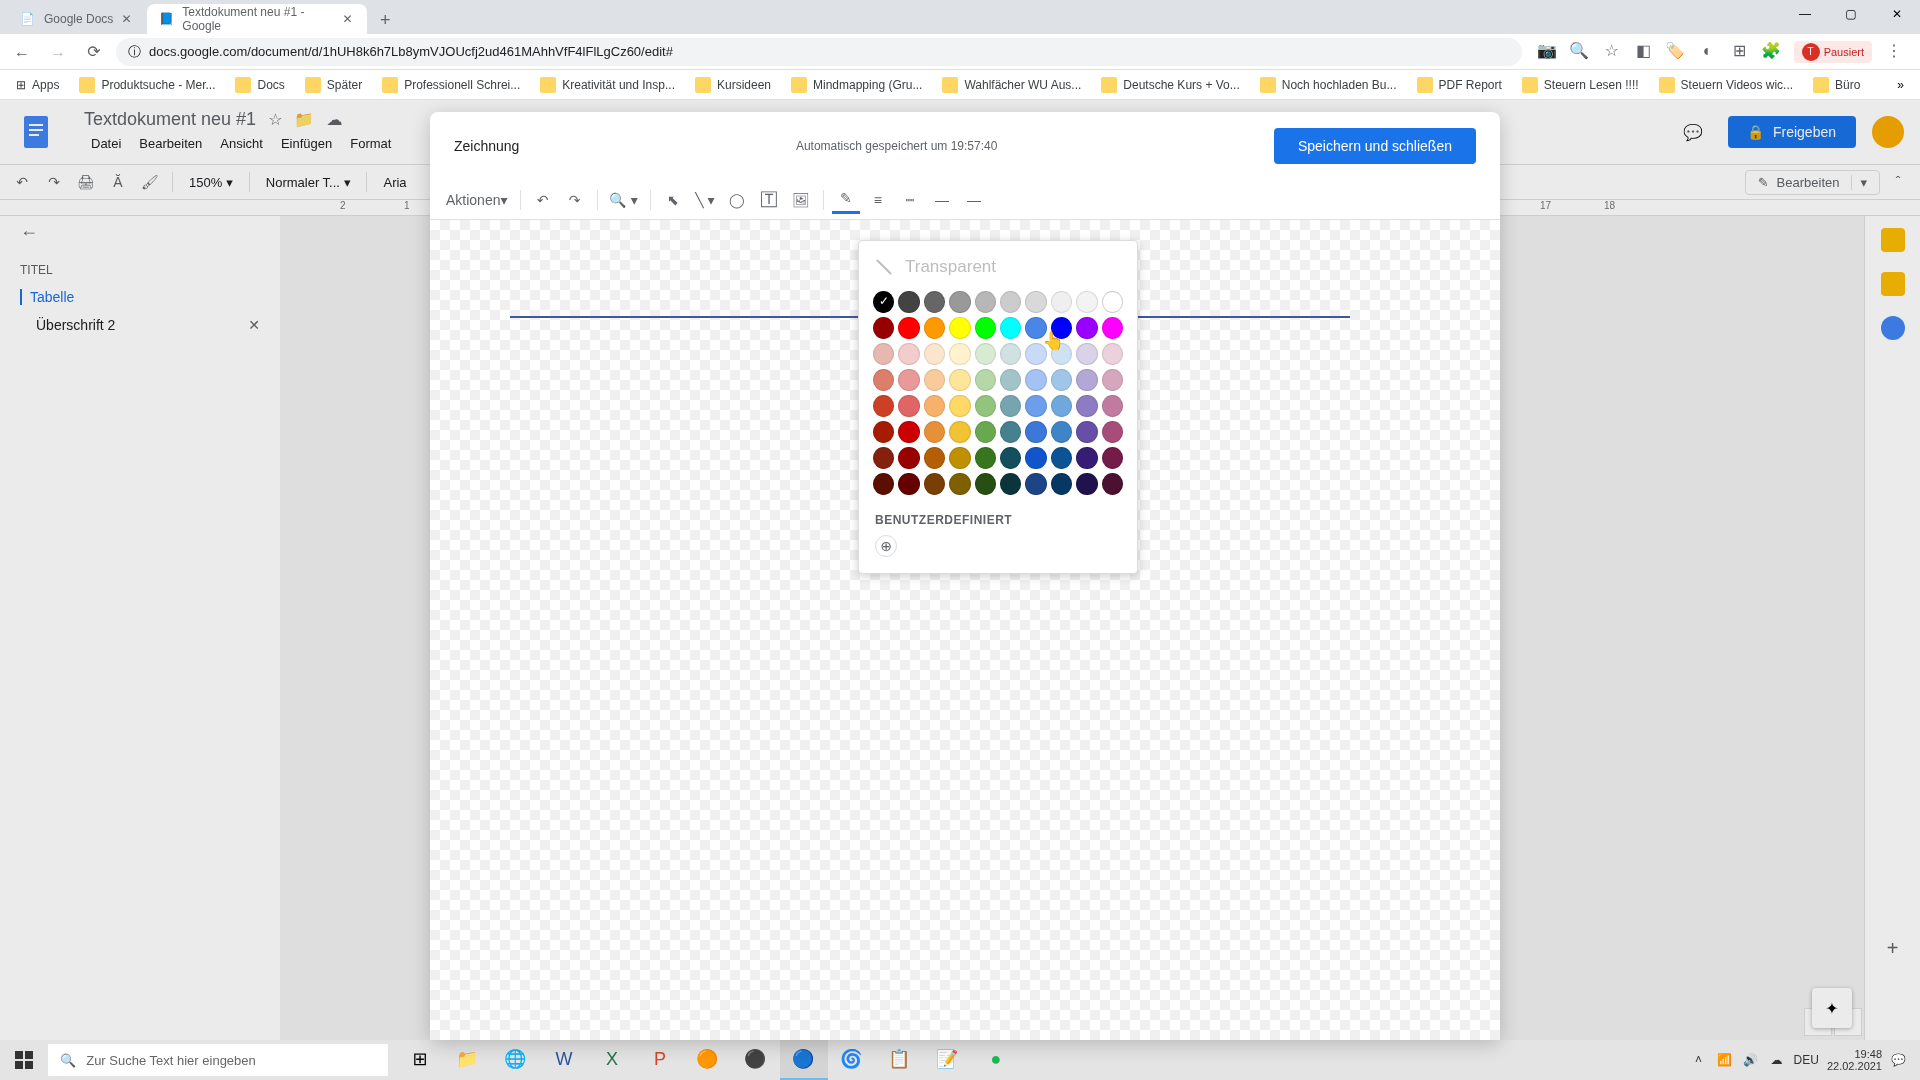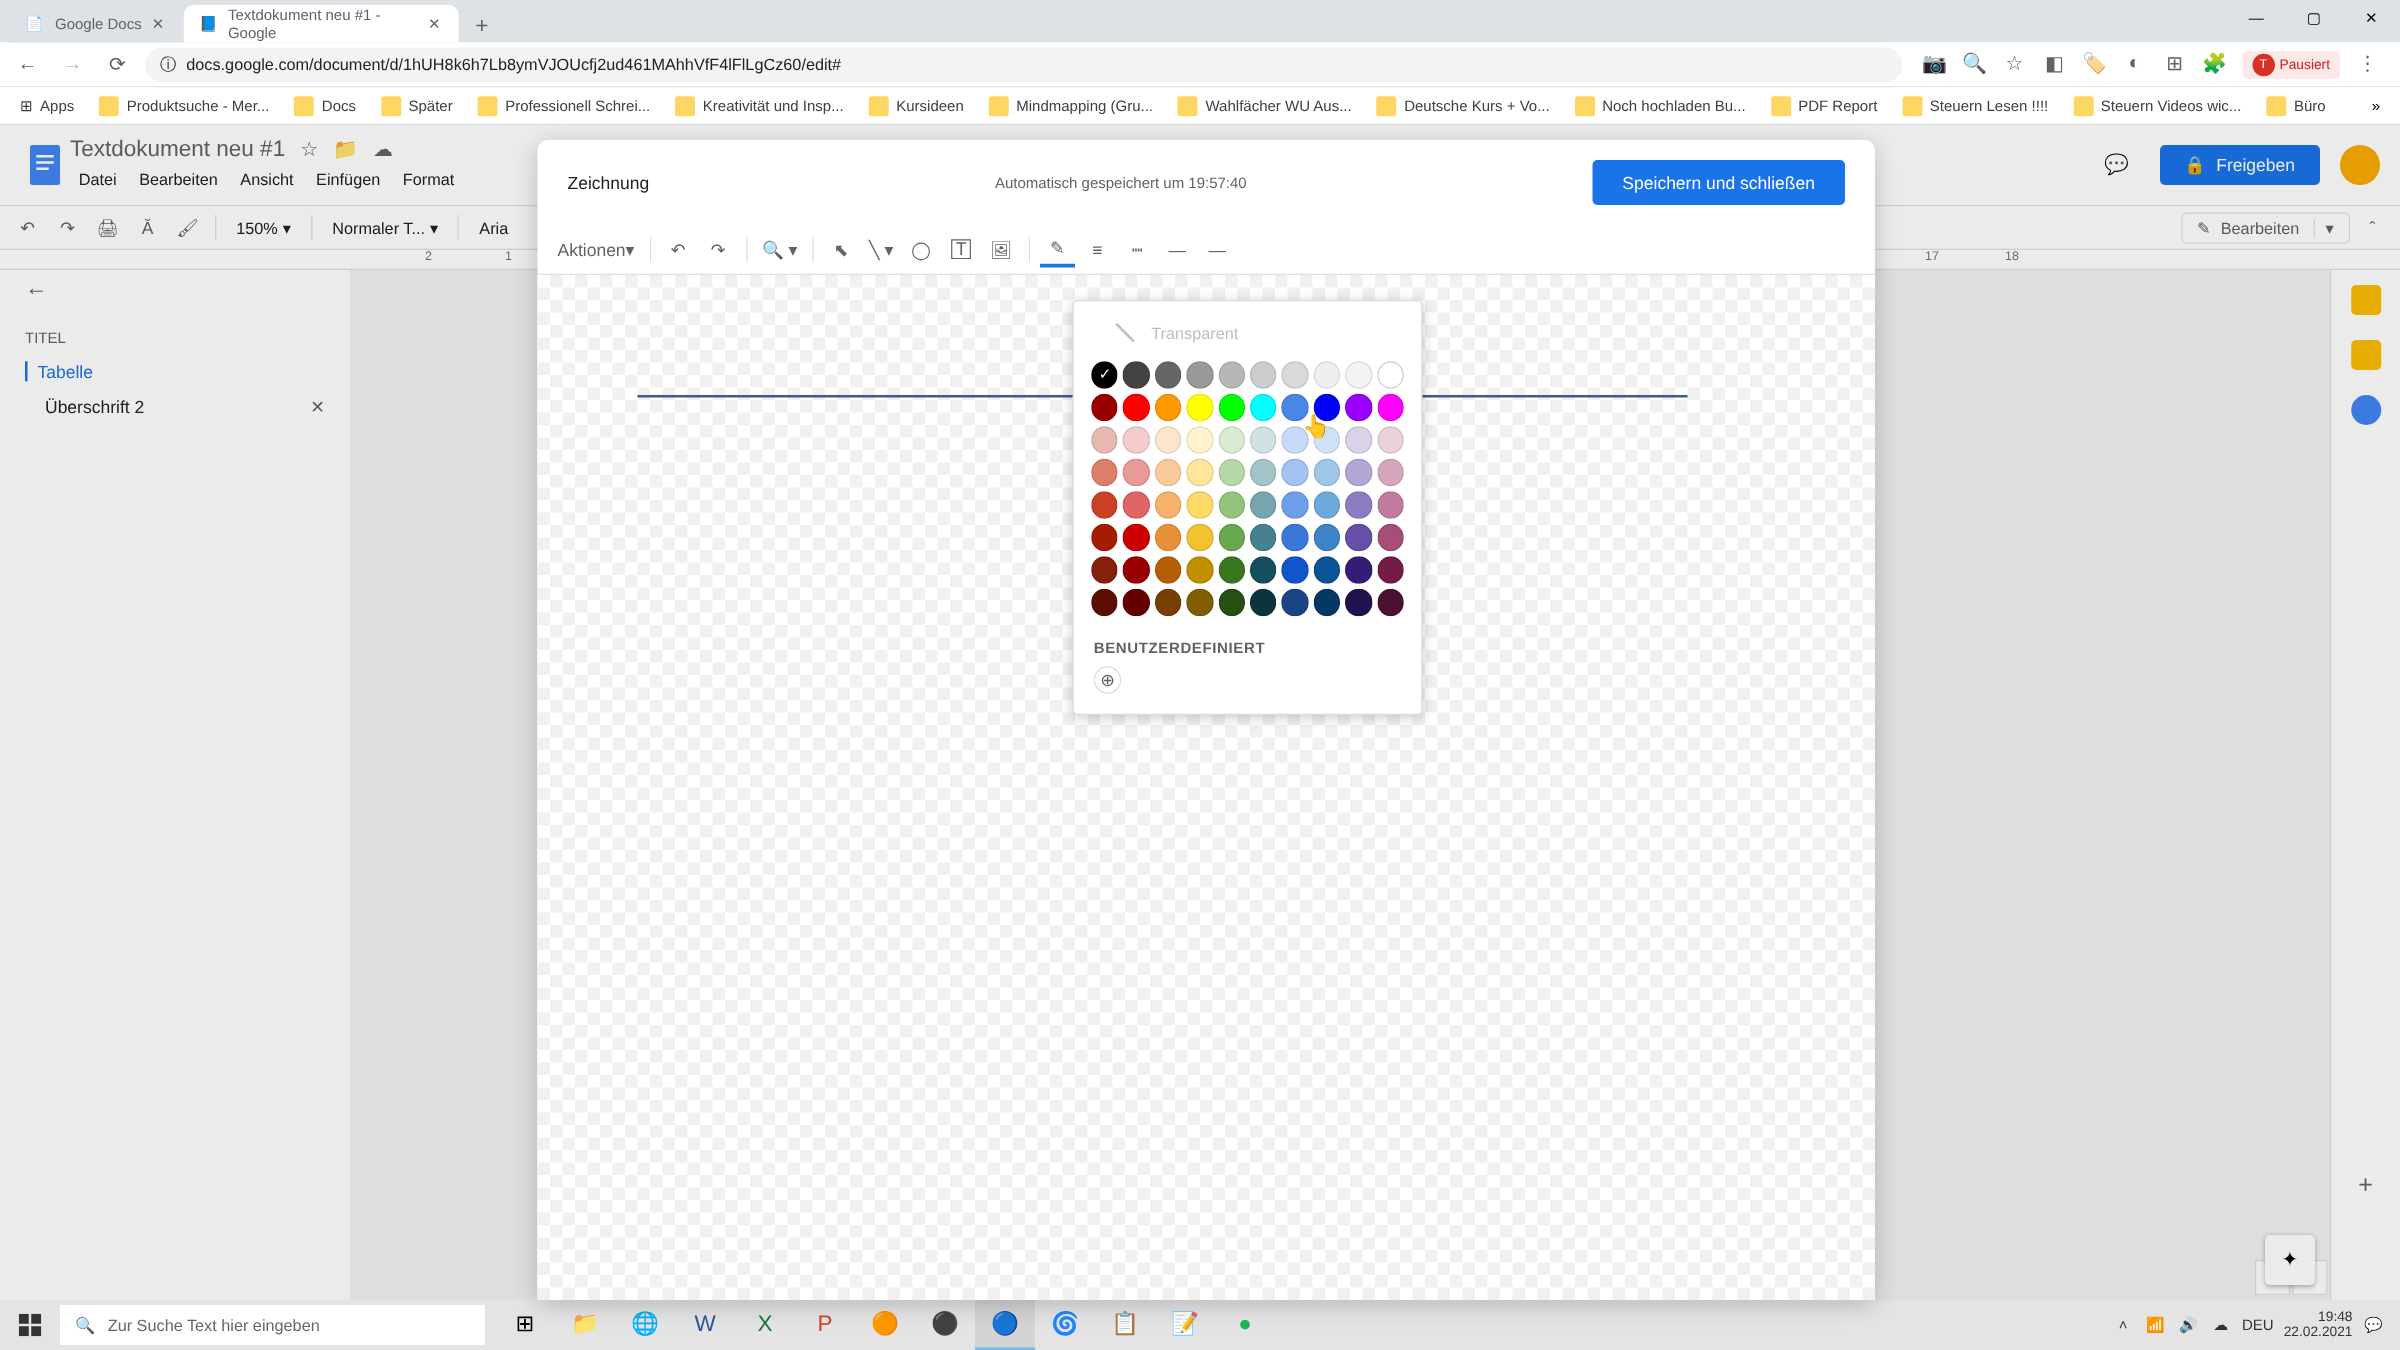--- a/index.html
+++ b/index.html
@@ -22,21 +22,21 @@
   .addr-icon { width: 20px; height: 20px; display: flex; align-items: center; justify-content: center; color: #5f6368; }
   .pausiert { background: #fce8e6; color: #c5221f; font-size: 11px; padding: 2px 8px; border-radius: 4px; display: flex; align-items: center; gap: 4px; }
   .avatar-red { width: 18px; height: 18px; border-radius: 50%; background: #d93025; color: #fff; font-size: 10px; display: flex; align-items: center; justify-content: center; }
   
   .bookmarks { height: 30px; background: #fff; display: flex; align-items: center; padding: 0 8px; gap: 4px; border-bottom: 1px solid #e0e0e0; font-size: 12px; }
   .bookmark { display: flex; align-items: center; gap: 6px; padding: 4px 8px; color: #3c4043; border-radius: 4px; white-space: nowrap; }
   .bm-icon { width: 16px; height: 16px; background: #fdd663; border-radius: 2px; }
   .bm-more { margin-left: auto; padding: 0 8px; }
   
   
-  .docs-header { height: 64px; display: flex; align-items: center; padding: 8px 16px; gap: 0; }
+  .docs-header { height: 64px; display: flex; align-items: center; padding: 8px 16px; gap: 28px; }
   .docs-logo { width: 40px; height: 40px; display: flex; align-items: center; justify-content: center; }
   .docs-logo svg { width: 36px; height: 36px; }
   .docs-title-area { flex: 1; }
   .docs-filename { display: flex; align-items: center; gap: 12px; }
   .docs-filename-text { font-size: 18px; color: #5f6368; }
   .title-icon { color: #5f6368; font-size: 16px; }
   .docs-menus { display: flex; gap: 4px; font-size: 13px; color: #202124; margin-top: 2px; }
   .menu-item { padding: 4px 7px; cursor: pointer; }
   .docs-right { display: flex; align-items: center; gap: 16px; }
   .comment-btn { width: 36px; height: 36px; display: flex; align-items: center; justify-content: center; color: #5f6368; }
@@ -79,21 +79,21 @@
   .dtb-btn { min-width: 28px; height: 28px; display: flex; align-items: center; justify-content: center; color: #5f6368; font-size: 14px; padding: 0 4px; }
   .dtb-sep { width: 1px; height: 20px; background: #e0e0e0; margin: 0 4px; }
   .line-color-btn { border-bottom: 3px solid #1a73e8; }
   .dialog-canvas { flex: 1; background: #fff; position: relative;
     background-image: linear-gradient(45deg,#f0f0f0 25%,transparent 25%),linear-gradient(-45deg,#f0f0f0 25%,transparent 25%),linear-gradient(45deg,transparent 75%,#f0f0f0 75%),linear-gradient(-45deg,transparent 75%,#f0f0f0 75%);
     background-size: 20px 20px; background-position: 0 0,0 10px,10px -10px,-10px 0; }
   .canvas-line { position: absolute; left: 80px; top: 96px; width: 840px; height: 2px; background: #3c5a99; }
   
   
   .color-picker { position: absolute; left: 858px; top: 240px; width: 280px; background: #fff; border: 1px solid #dadce0; border-radius: 4px; box-shadow: 0 2px 10px rgba(0,0,0,0.2); z-index: 30; padding: 8px 0; }
-  .cp-transparent { display: flex; align-items: center; gap: 12px; padding: 8px 32px; color: #bdbdbd; font-size: 13px; }
+  .cp-transparent { display: flex; align-items: center; gap: 12px; padding: 8px 16px; color: #bdbdbd; font-size: 17px; }
   .cp-trans-icon { width: 18px; height: 18px; position: relative; }
   .cp-trans-icon::after { content: ''; position: absolute; width: 20px; height: 2px; background: #bdbdbd; transform: rotate(45deg); top: 8px; left: -1px; }
   .cp-grid { padding: 6px 14px; }
   .cp-row { display: flex; gap: 4px; margin-bottom: 4px; }
   .cp-swatch { width: 22px; height: 22px; border-radius: 50%; cursor: pointer; border: 1px solid rgba(0,0,0,0.1); position: relative; }
   .cp-swatch.selected::after { content: '✓'; position: absolute; color: #fff; font-size: 12px; left: 5px; top: 2px; }
   .cp-custom-label { font-size: 12px; font-weight: 700; color: #5f6368; padding: 8px 16px 4px; letter-spacing: 0.5px; }
   .cp-add { width: 22px; height: 22px; border-radius: 50%; border: 1px solid #dadce0; display: flex; align-items: center; justify-content: center; margin: 4px 16px 8px; font-size: 14px; color: #5f6368; }
   
   

